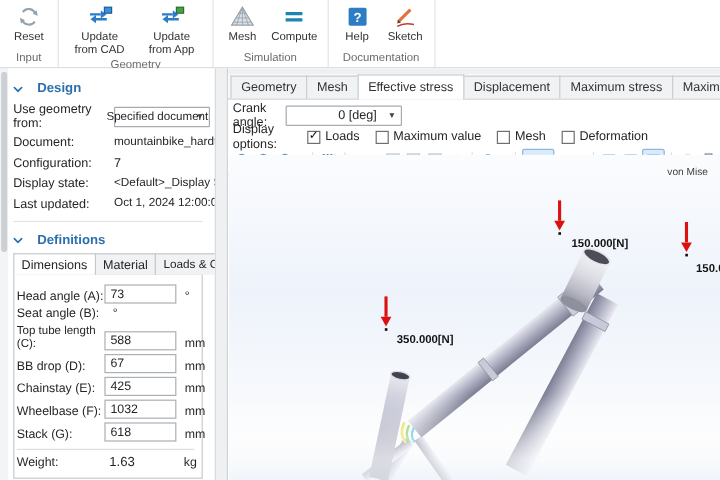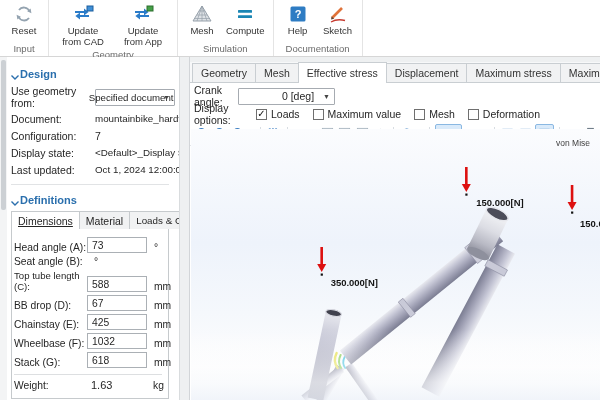--- a/index.html
+++ b/index.html
@@ -12,31 +12,31 @@
   .rbuttons { display:flex; flex:1; align-items:flex-start; justify-content:center; gap:2px; }
   .rbtn { display:flex; flex-direction:column; align-items:center; padding:1px 3px; min-width:38px; max-width:58px; border-radius:2px; cursor:default; }
   .rbtn .ricon { height:21px; display:flex; align-items:center; justify-content:center; }
   .rbtn .rlbl { font-size:9.5px; color:#333; text-align:center; line-height:1.18; margin-top:1px; }
   .gname { font-size:9.5px; color:#6b6b6b; text-align:center; height:14px; line-height:13px; }
 
   
   .vscroll { position:absolute; left:0; top:57px; width:7px; bottom:0; background:#f3f4f5; }
   .vthumb  { position:absolute; left:1px; top:3px; width:5px; height:150px; background:#ccd0d4; border-radius:2px; }
   .lpanel { position:absolute; left:7px; top:57px; width:172px; bottom:0; background:#fff; padding:2px 0 0 4px; overflow:hidden; }
-  .sechead { display:flex; align-items:flex-end; gap:1px; color:#2a6fad; font-weight:700; font-size:11px; margin:9px 0 5px; }
+  .sechead { display:flex; align-items:center; gap:12px; color:#2a6fad; font-weight:700; font-size:11px; margin:9px 0 5px; }
   .lrow { display:flex; align-items:center; font-size:10.5px; margin:2px 0; min-height:15px; }
   .lrow .lab { width:84px; flex:none; }
   .lrow .val { flex:1; white-space:nowrap; }
   .dd { height:17px; border:1px solid #a6abb1; background:#fff; border-radius:1px; display:flex; align-items:center; justify-content:center; position:relative; font-size:10.5px; padding:0 12px 0 4px; }
   .dd .caret { position:absolute; right:4px; top:4px; font-size:7px; color:#444; }
   .hsep { border:none; border-top:1px solid #e1e3e5; margin:7px 10px 2px 0; }
 
   .dtabs { display:flex; font-size:10.5px; margin-right:10px; position:relative; z-index:2; }
   .dtab { padding:3px 6px 2px; border:1px solid #c6cacd; border-bottom:none; background:#f1f2f3; margin-right:-1px; white-space:nowrap; }
-  .dtab.active { background:#fff; font-weight:400; position:relative;text-decoration:underline; }
+  .dtab.active { background:#fff; font-weight:400; position:relative; }
   .dbox { border:1px solid #c6cacd; margin:-1px 10px 0 0; padding:5px 4px 4px 2px; background:#fff; }
   .frow { display:flex; align-items:flex-end; margin:3px 0; }
   .frow .flab { width:73px; flex:none; font-size:10.3px; }
   .frow input { width:60px; height:16px; border:1px solid #abb0b5; font-family:inherit; font-size:10.3px; padding:0 4px; color:#262626; }
   .frow .unit { margin-left:7px; font-size:10.3px; }
   .wsep { border:none; border-top:1px solid #dddfe1; margin:6px 2px 4px 0; }
 
   
   .gapcol { position:absolute; left:179px; top:57px; width:11px; bottom:0; background:#eef0f1; border-left:1px solid #d9dcde; border-right:1px solid #d2d5d8; }
 

